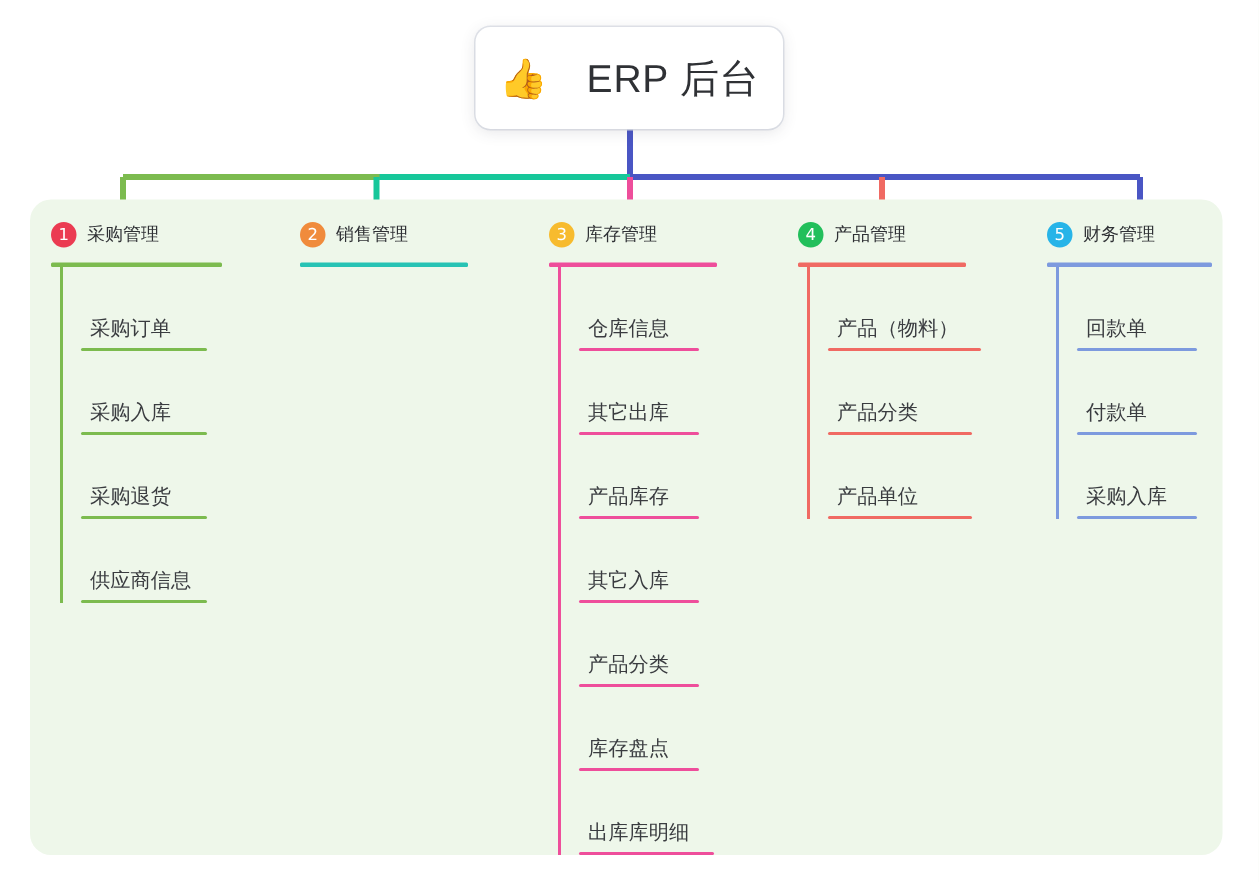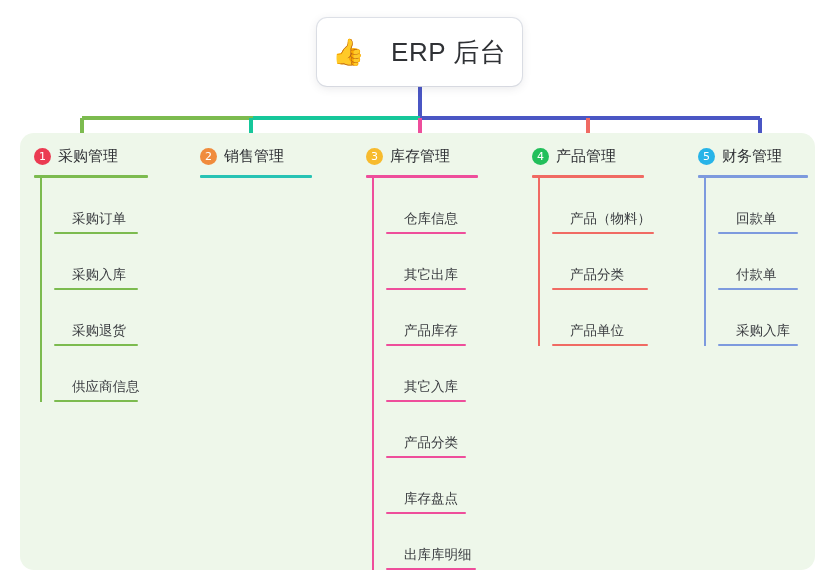--- a/index.html
+++ b/index.html
@@ -103,21 +103,21 @@
     height: 17px;
     border-radius: 50%;
     color: #ffffff;
     font-size: 11px;
     line-height: 17px;
     text-align: center;
     flex: 0 0 auto;
     font-family: "DejaVu Sans", sans-serif;
   }
   .col-title {
-    font-size: 15px;
+    font-size: 12px;
     color: #2f3135;
     white-space: nowrap;
   }
   .col-rule {
     height: 3px;
     border-radius: 1px;
     margin-top: 2px;
   }
   .col-0 .col-rule { width: 114px; }
   .col-1 .col-rule { width: 112px; }
@@ -145,21 +145,20 @@
     display: flex;
     flex-direction: column;
     justify-content: flex-end;
   }
   .item-label {
     font-size: 13.5px;
     color: #3a3c40;
     white-space: nowrap;
     padding-left: 6px;
     padding-bottom: 4px;
-    margin-left: 12px;
   }
   .item-rule {
     height: 2px;
     border-radius: 1px;
   }
   .col-0 .item-rule { width: 84px; }
   .col-1 .item-rule { width: 80px; }
   .col-2 .item-rule { width: 80px; }
   .col-3 .item-rule { width: 96px; }
   .col-4 .item-rule { width: 80px; }

